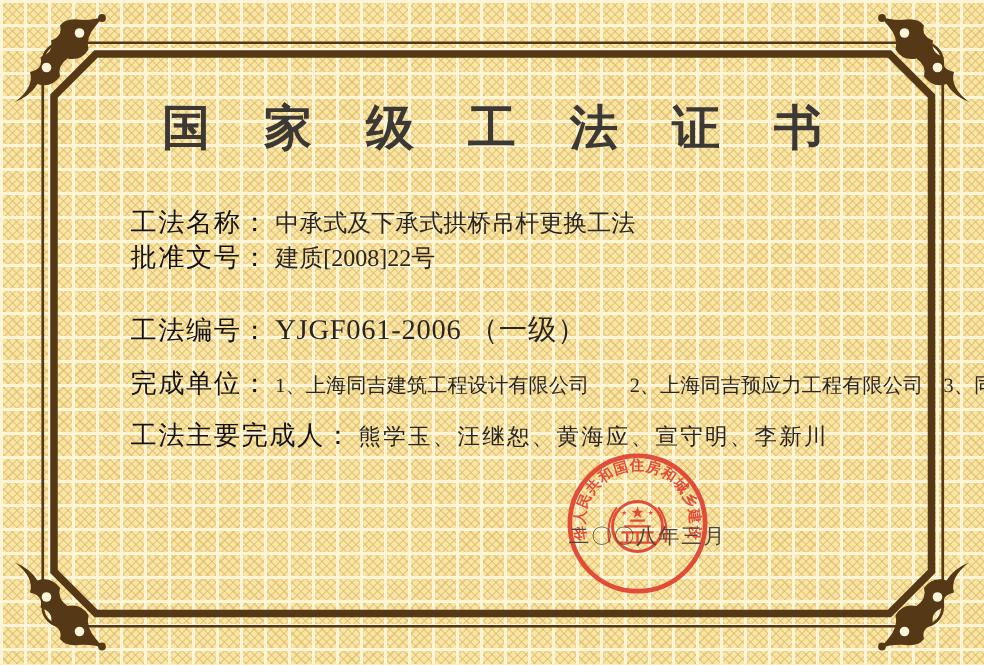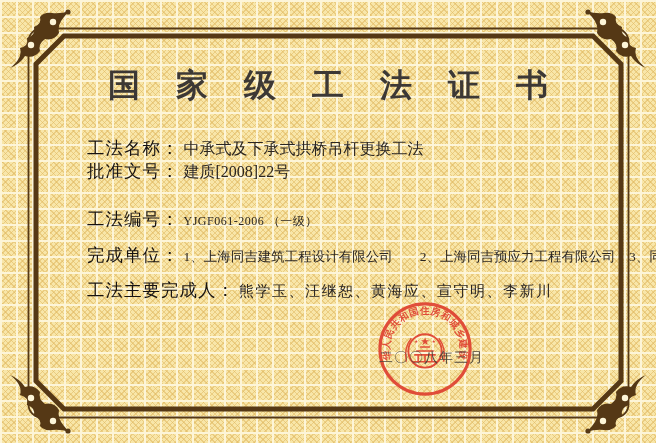--- a/index.html
+++ b/index.html
@@ -36,21 +36,21 @@
     position:absolute;top:64px;left:0;width:656px;z-index:4;
     text-align:center;font-size:32px;font-weight:bold;color:#3c3835;
     letter-spacing:14px;padding-left:14px;box-sizing:border-box;
     white-space:nowrap;
   }
   .fields{position:absolute;left:87px;top:136px;z-index:4;}
   .row{position:absolute;left:0;white-space:nowrap;color:var(--ink);}
   .r0{top:0px;}  .r1{top:23px;} .r2{top:71px;} .r3{top:107px;} .r4{top:142px;}
   .flabel{font-weight:normal;color:var(--label-ink);font-size:17.5px;letter-spacing:1px;}
   .fvalue{font-size:16px;color:var(--ink);margin-left:4px;}
-  .r2 .fvalue{font-size:12px;letter-spacing:0.5px;}
+  .r2 .fvalue{font-size:19px;letter-spacing:0.5px;}
   .r3 .fvalue{font-size:13.5px;}
   .r4 .fvalue{font-size:15px;letter-spacing:1.5px;}
   svg.seal{position:absolute;left:376px;top:300px;z-index:1;opacity:0.92;}
   .seal-stroke{fill:none;stroke:var(--seal-red);}
   .seal-fill{fill:var(--seal-red);stroke:none;}
   .seal-text{fill:var(--seal-red);font-size:9.8px;letter-spacing:0.6px;
     font-family:"Liberation Serif","DejaVu Serif",serif;font-weight:bold;}
   .date{
     position:absolute;left:379px;top:349px;z-index:2;
     font-size:14px;letter-spacing:1px;color:var(--date-ink);white-space:nowrap;

